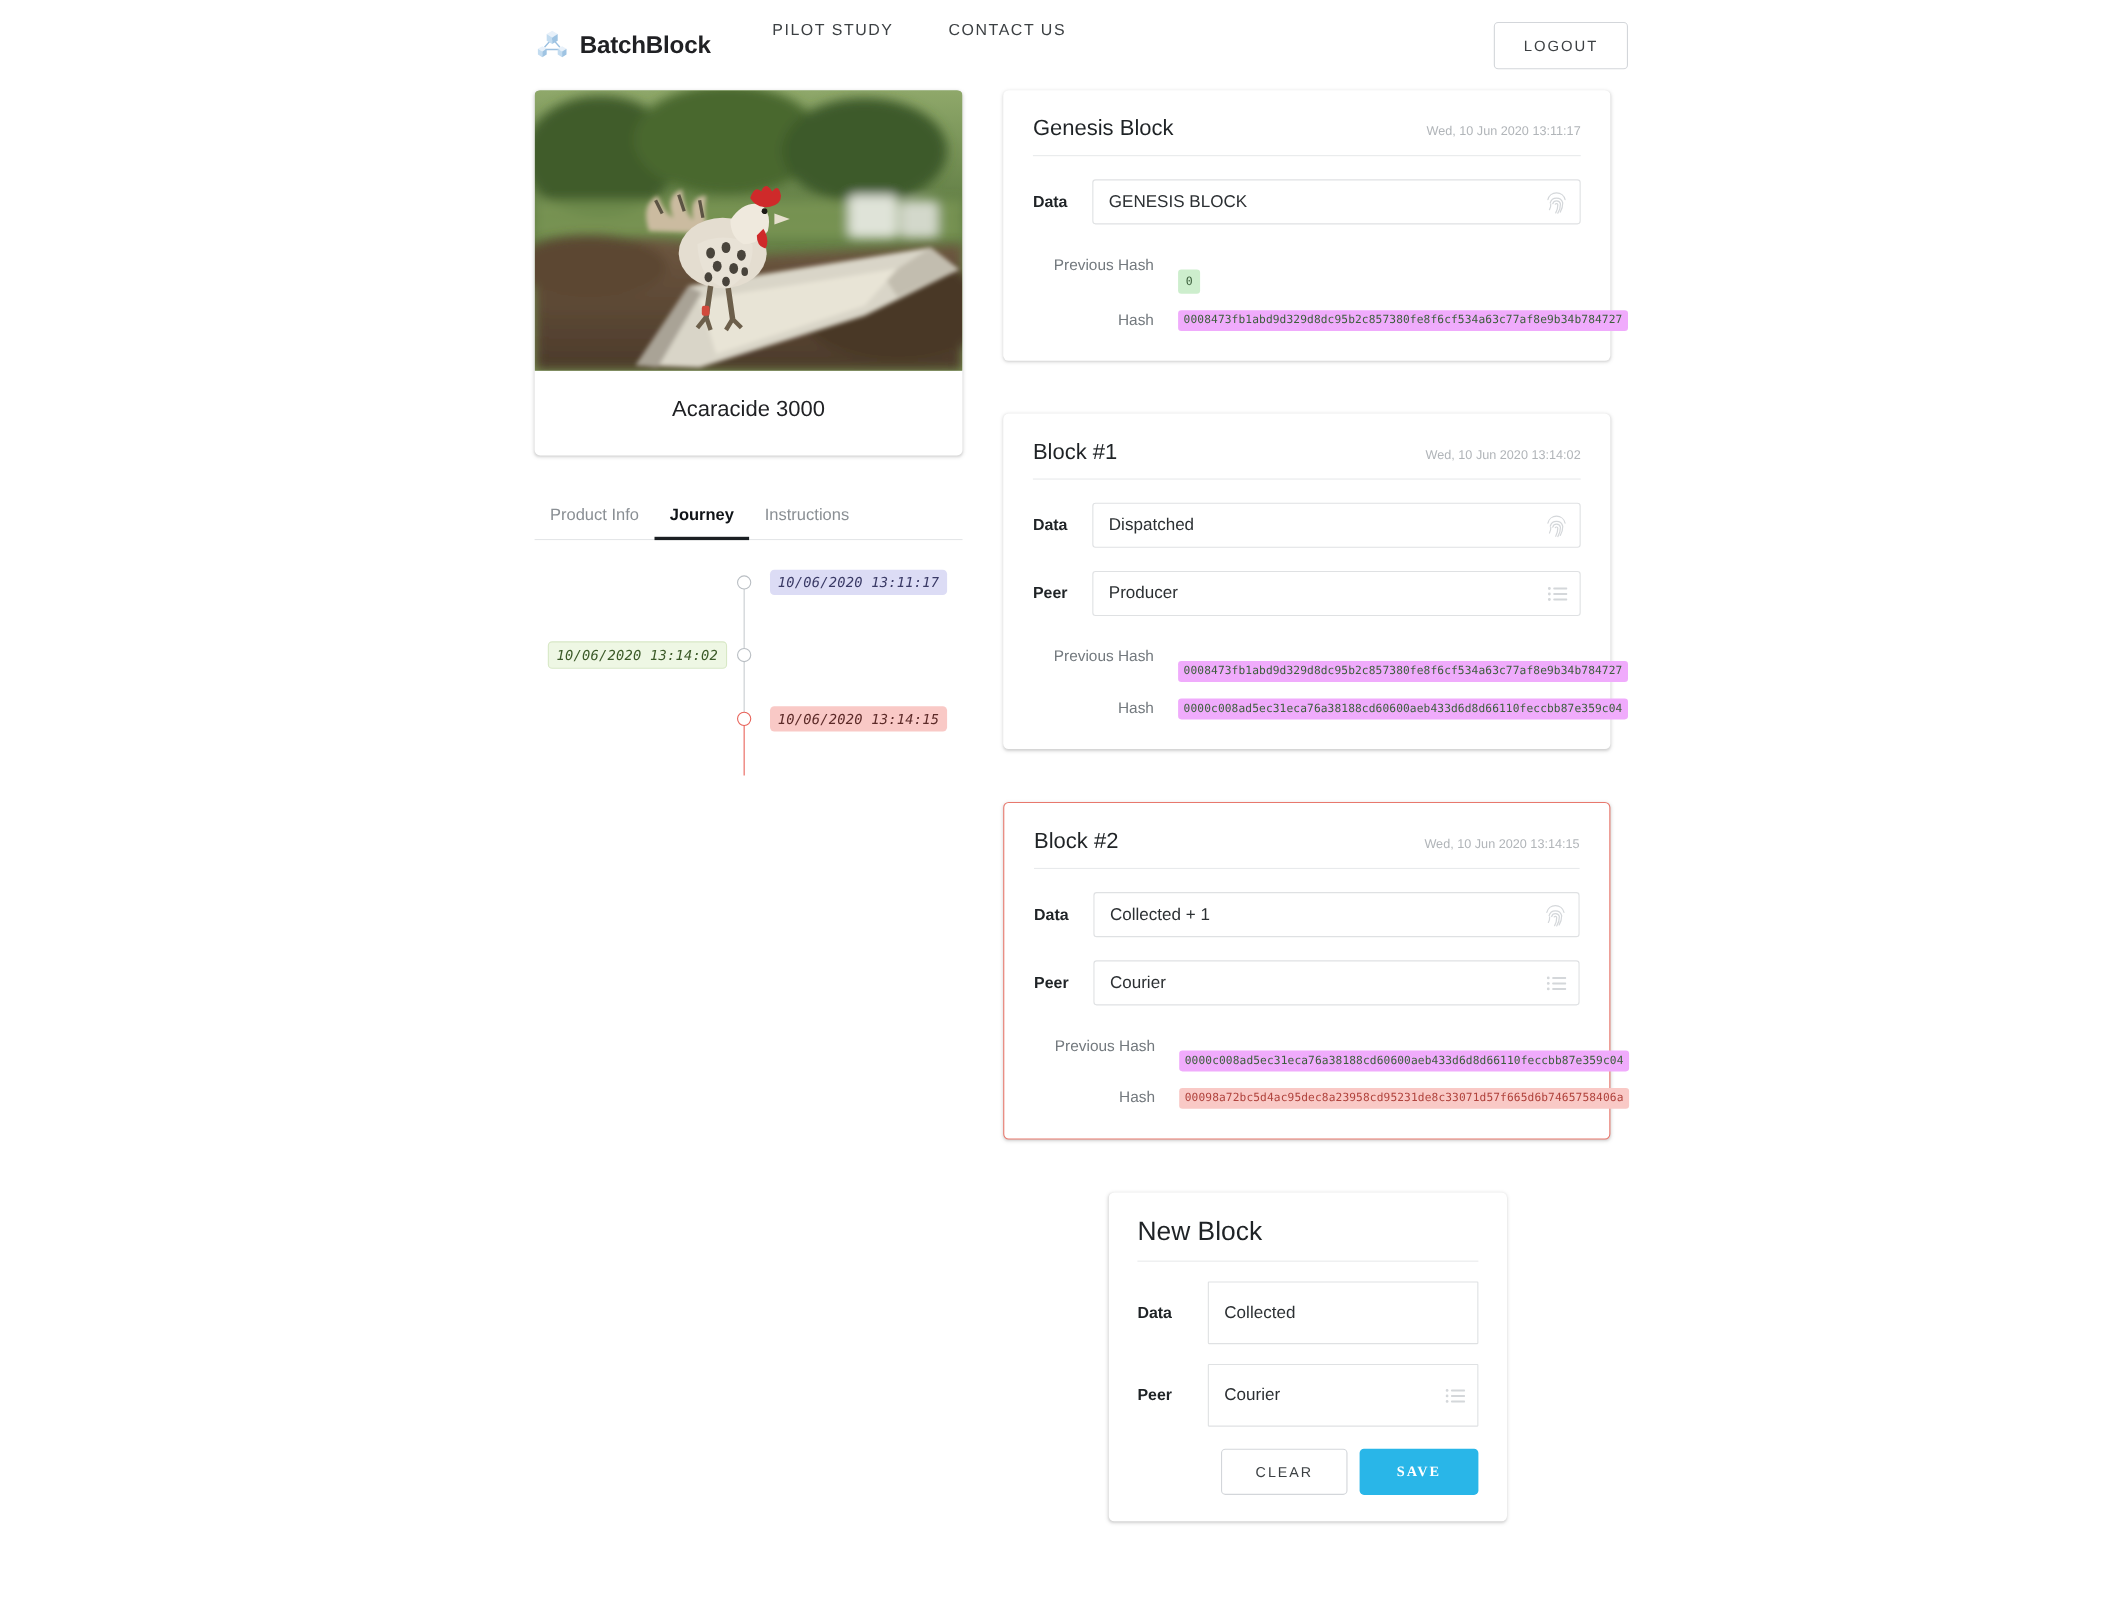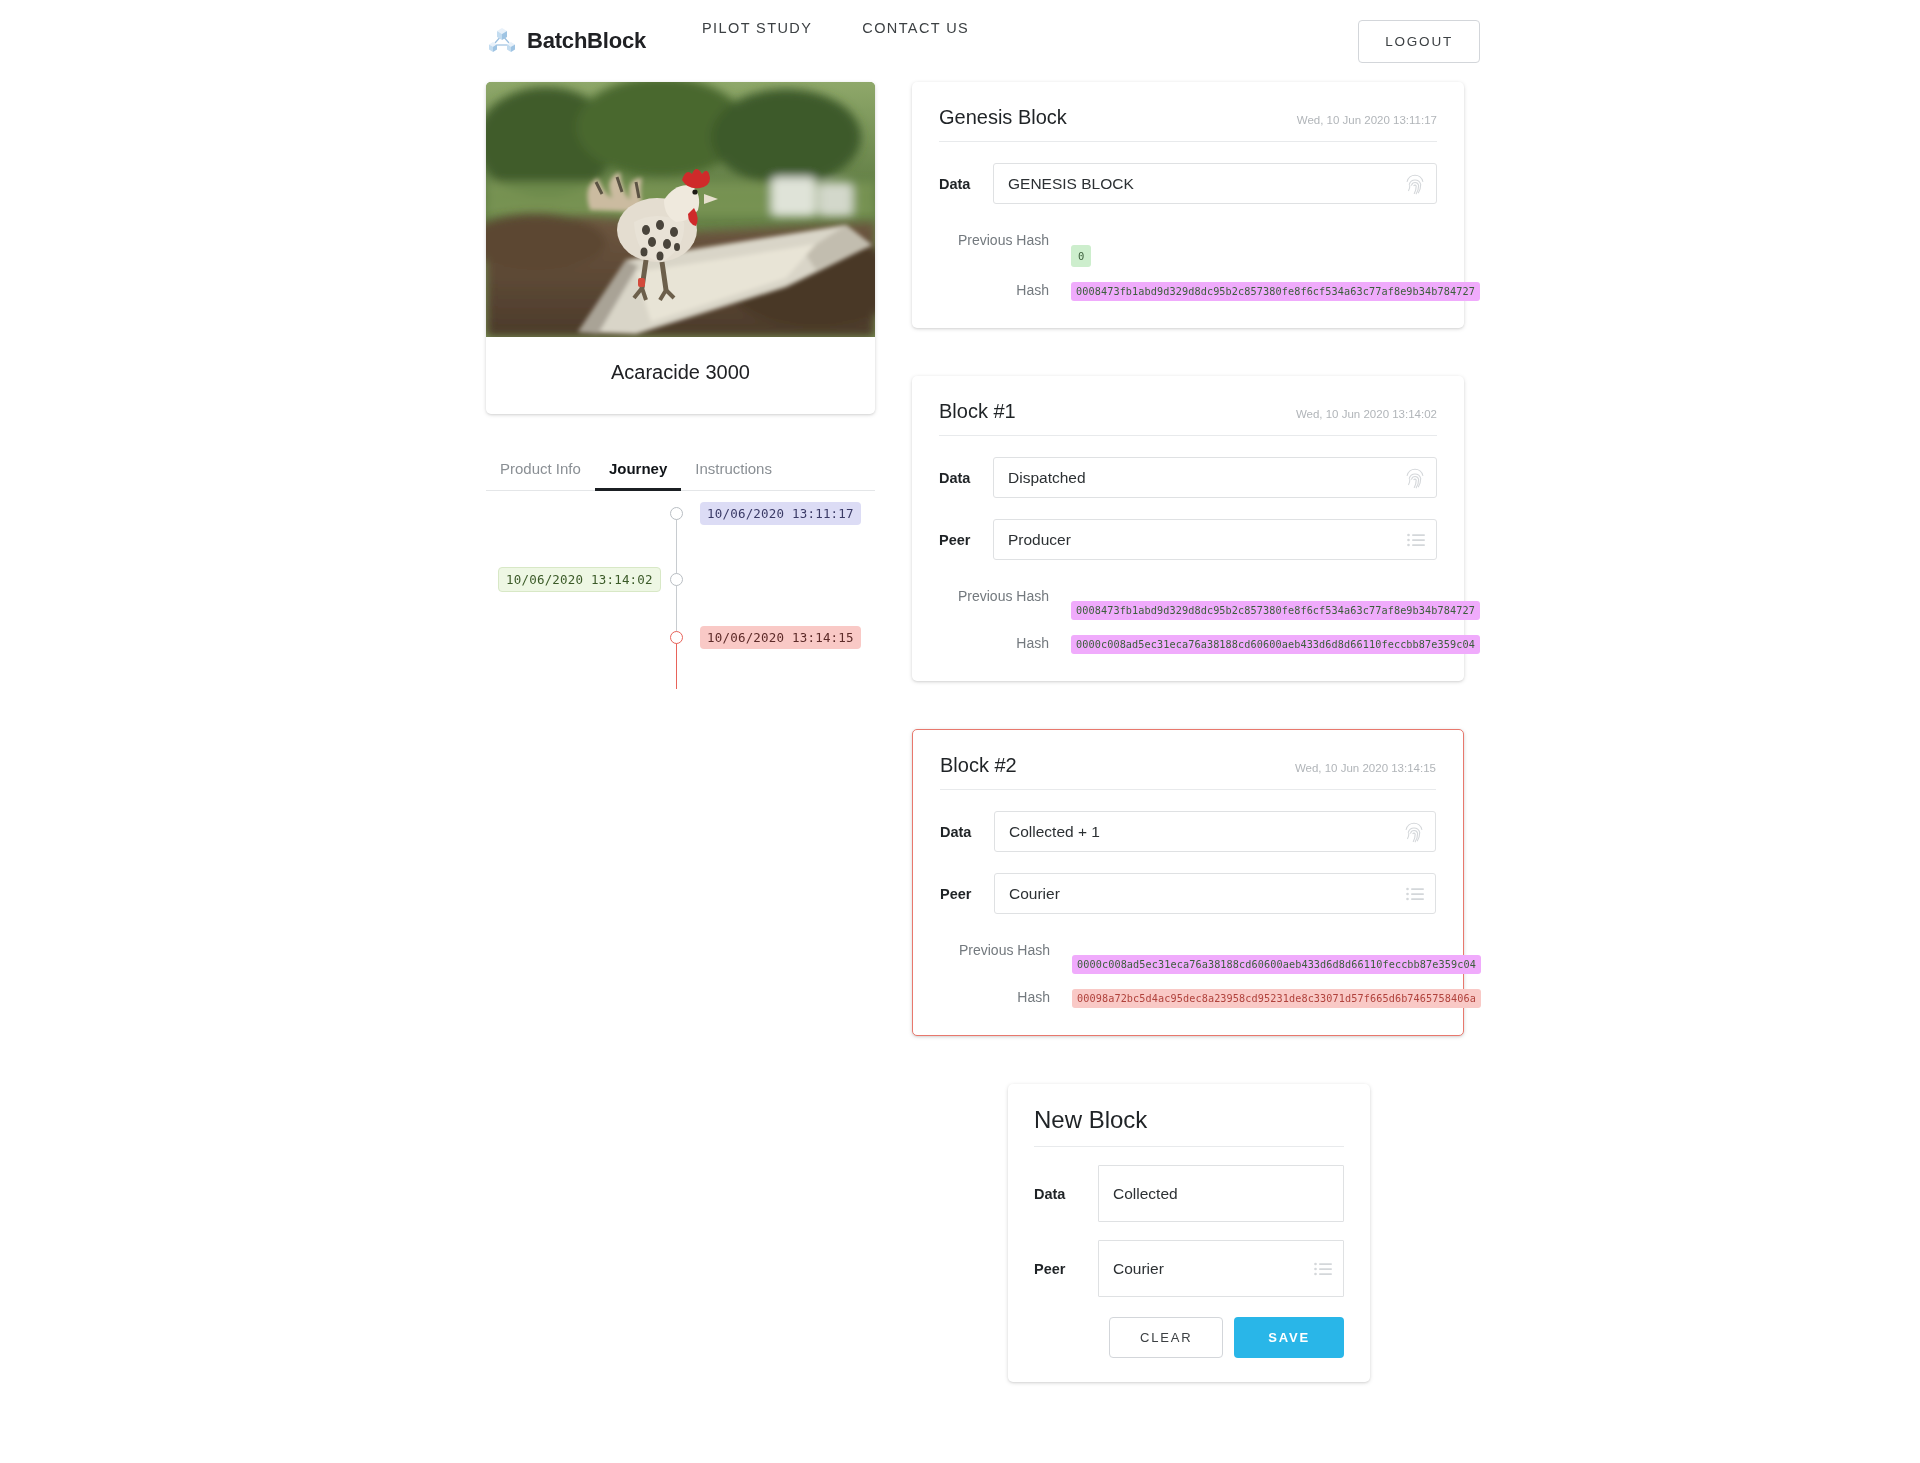--- a/index.html
+++ b/index.html
@@ -112,21 +112,22 @@
     border-bottom: 3px solid transparent;
     margin-bottom: -1px;
     white-space: nowrap;
   }
   .tab.active { color: #101418; font-weight: 700; border-bottom-color: #1b1f23; }
 
   
   .timeline {
     position: relative;
     height: 200px;
-    margin-top: 12px;
+    margin-top: 28px;
+    font-style: italic;
   }
   .tl-axis {
     position: absolute;
     left: 190px;
     top: 10px;
     width: 1px;
     height: 124px;
     background: #c8ccd0;
   }
   .tl-axis-red {
@@ -275,21 +276,21 @@
   .nb-value { font-size: 15.5px; color: #2c3033; }
   .nb-actions { display: flex; justify-content: flex-end; gap: 11px; margin-top: 20px; }
   .btn-clear {
     border: 1px solid #d3d6da; background: #fff; border-radius: 4px;
     padding: 12px 30px; font-size: 13px; letter-spacing: 1.8px; color: #3c4043;
     cursor: pointer; font-family: inherit;
   }
   .btn-save {
     border: none; background: #29b6e8; border-radius: 4px;
     padding: 13px 34px; font-size: 13px; letter-spacing: 1.8px; color: #fff;
-    font-weight: 700; cursor: pointer; font-family: Liberation Sans, sans-serif;
+    font-weight: 700; cursor: pointer; font-family: Liberation Serif, serif;
   }
 </style>
 </head>
 <body>
 
 <div class="topbar">
   <div class="nav-inner">
     <div class="brand">
       <span>
         <svg class="brand-logo" viewBox="0 0 32 32" xmlns="http://www.w3.org/2000/svg">

